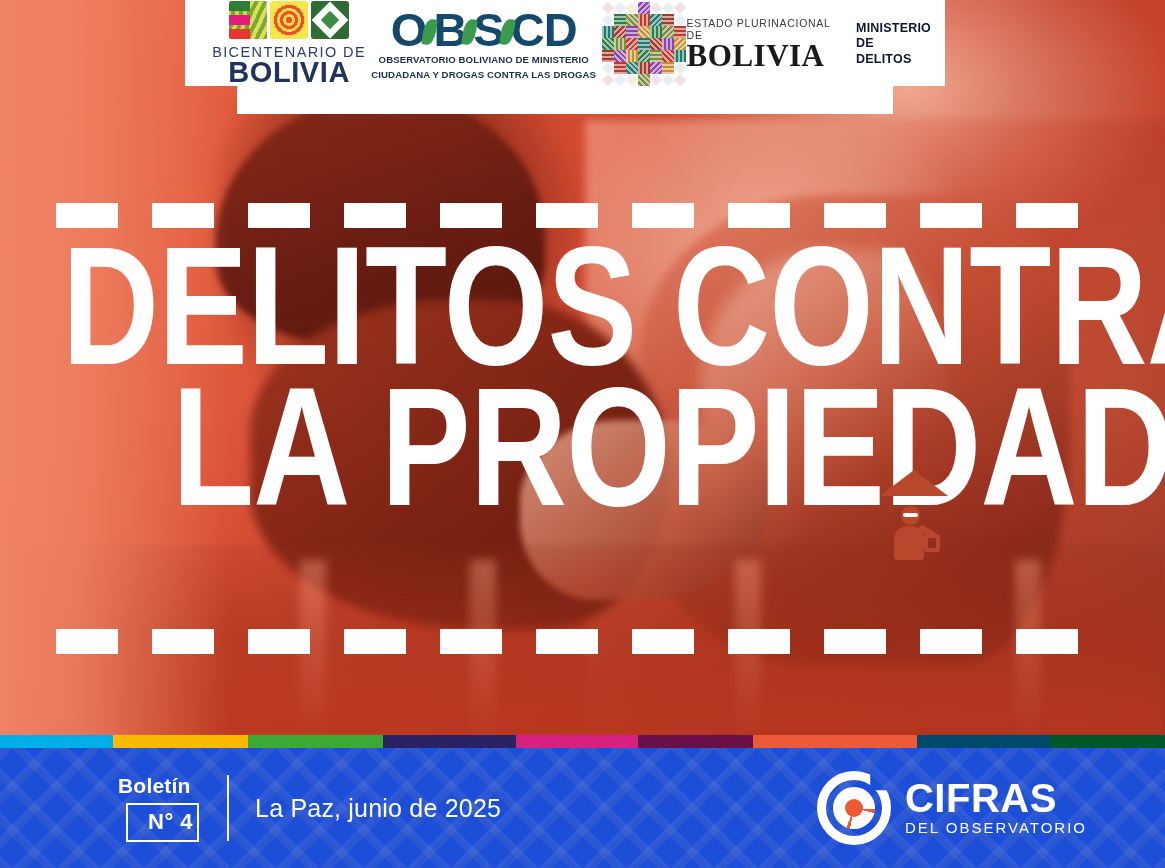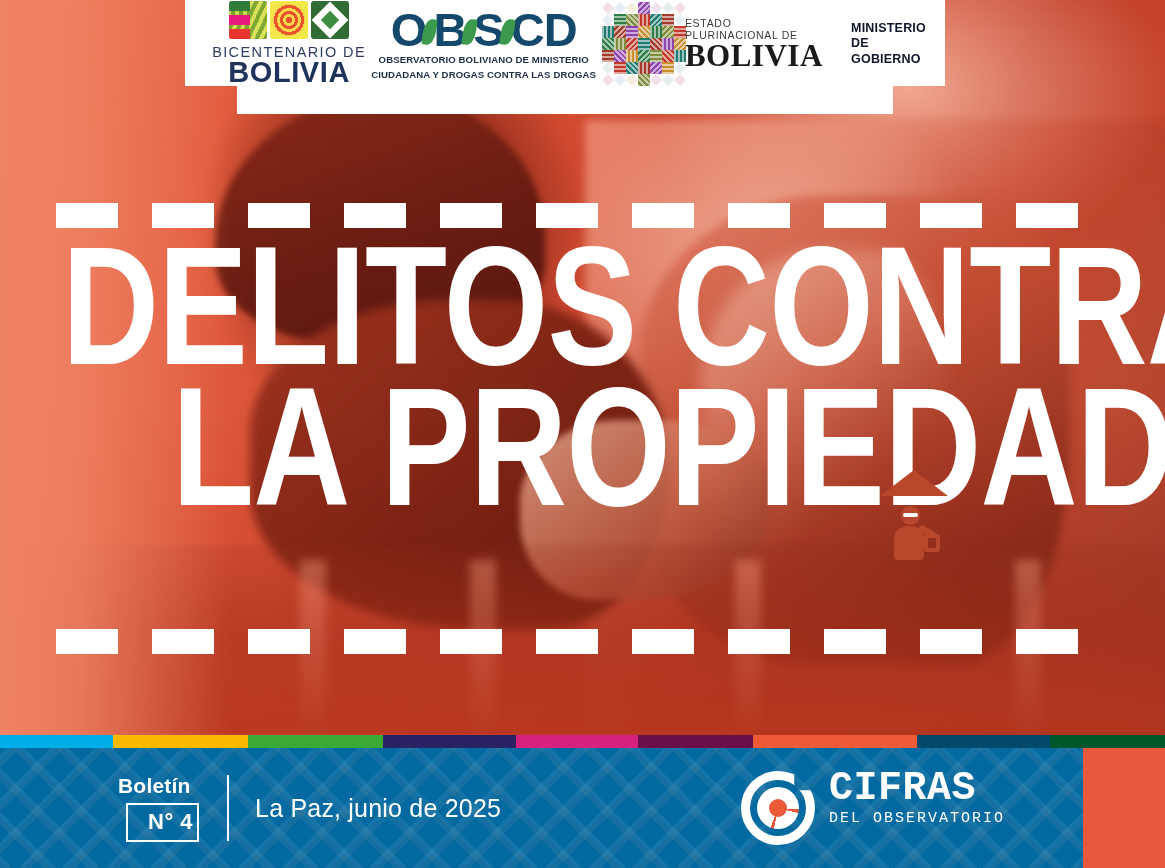--- a/index.html
+++ b/index.html
@@ -229,22 +229,22 @@
     position:absolute; left:44px; top:64px; width:16px; height:18px;
     border:4px solid #b8472c; border-radius:3px; background:transparent;
   }
 
   
   .strip { position:absolute; left:0; top:735px; width:1165px; height:13px; display:flex; }
   .strip i { display:block; height:13px; }
 
   
   .footer {
-    position:absolute; left:0; top:748px; width:1083px; height:120px;
-    background:#0369a1;
+    position:absolute; left:0; top:748px; width:1165px; height:120px;
+    background:#1d4ed8;
     overflow:hidden;
   }
   .footer-pattern {
     position:absolute; inset:0;
     background:
       repeating-linear-gradient(45deg, rgba(255,255,255,.07) 0 9px, rgba(255,255,255,0) 9px 31px),
       repeating-linear-gradient(-45deg, rgba(255,255,255,.07) 0 9px, rgba(255,255,255,0) 9px 31px),
       repeating-linear-gradient(45deg, rgba(0,0,0,.05) 0 5px, rgba(0,0,0,0) 5px 31px),
       repeating-linear-gradient(-45deg, rgba(0,0,0,.05) 0 5px, rgba(0,0,0,0) 5px 31px);
   }
@@ -257,21 +257,21 @@
     color:#fff; font-weight:bold; font-size:21px; letter-spacing:.2px; line-height:1;
     margin-bottom:7px;
   }
   .boletin-num {
     color:#fff; font-weight:bold; font-size:22px; line-height:1;
     border:2.5px solid #fff; padding:6px 4px 7px 20px; letter-spacing:.5px;margin-left:8px;
   }
   .v-sep { width:2px; height:66px; background:#fff; margin:0 26px 0 28px; opacity:.95; }
   .place-date { color:#fff; font-weight:normal; font-size:25px; letter-spacing:.2px; }
 
-  .cifras { margin-left:auto; display:flex; gap:14px;font-family:Liberation Mono, monospace; }
+  .cifras { margin-left:auto; display:flex; align-items:center; gap:14px; }
   .cifras-mark { position:relative; width:74px; height:74px; }
   .cm-ring {
     position:absolute; inset:0; border-radius:50%;
     border:9px solid #ffffff;
     -webkit-clip-path: polygon(0 0, 70% 0, 70% 30%, 100% 30%, 100% 100%, 0 100%);
     clip-path: polygon(0 0, 72% 0, 72% 26%, 100% 26%, 100% 100%, 0 100%);
   }
   .cm-donut {
     position:absolute; left:16px; top:16px; width:42px; height:42px;
     border-radius:50%;
@@ -387,21 +387,21 @@
           <div class="em-cell" style="left: 48px; top: 72px; width: 12px; height: 12px; background: rgb(241, 227, 239); transform: scale(0.72) rotate(45deg);"></div>
           <div class="em-cell" style="left: 60px; top: 72px; width: 12px; height: 12px; background: rgb(232, 238, 240); transform: scale(0.72) rotate(45deg);"></div>
           <div class="em-cell" style="left: 72px; top: 72px; width: 12px; height: 12px; background: rgb(243, 223, 230); transform: scale(0.72) rotate(45deg);"></div>
         </div>
       <div class="estado-txt">
         <div class="est-1">ESTADO PLURINACIONAL DE</div>
         <div class="est-2">BOLIVIA</div>
       </div>
       <div class="min">
         <div>MINISTERIO</div>
-        <div>DE GOBIERNO</div>
+        <div>DE DELITOS</div>
       </div>
     </div>
   </div>
 
   <div class="dash-rule dash-top"></div>
   <div class="dash-rule dash-bottom"></div>
 
   <div class="title-wrap">
     <div class="tline tline-1">DELITOS CONTRA</div>
     <div class="tline tline-2">LA PROPIEDAD</div>

